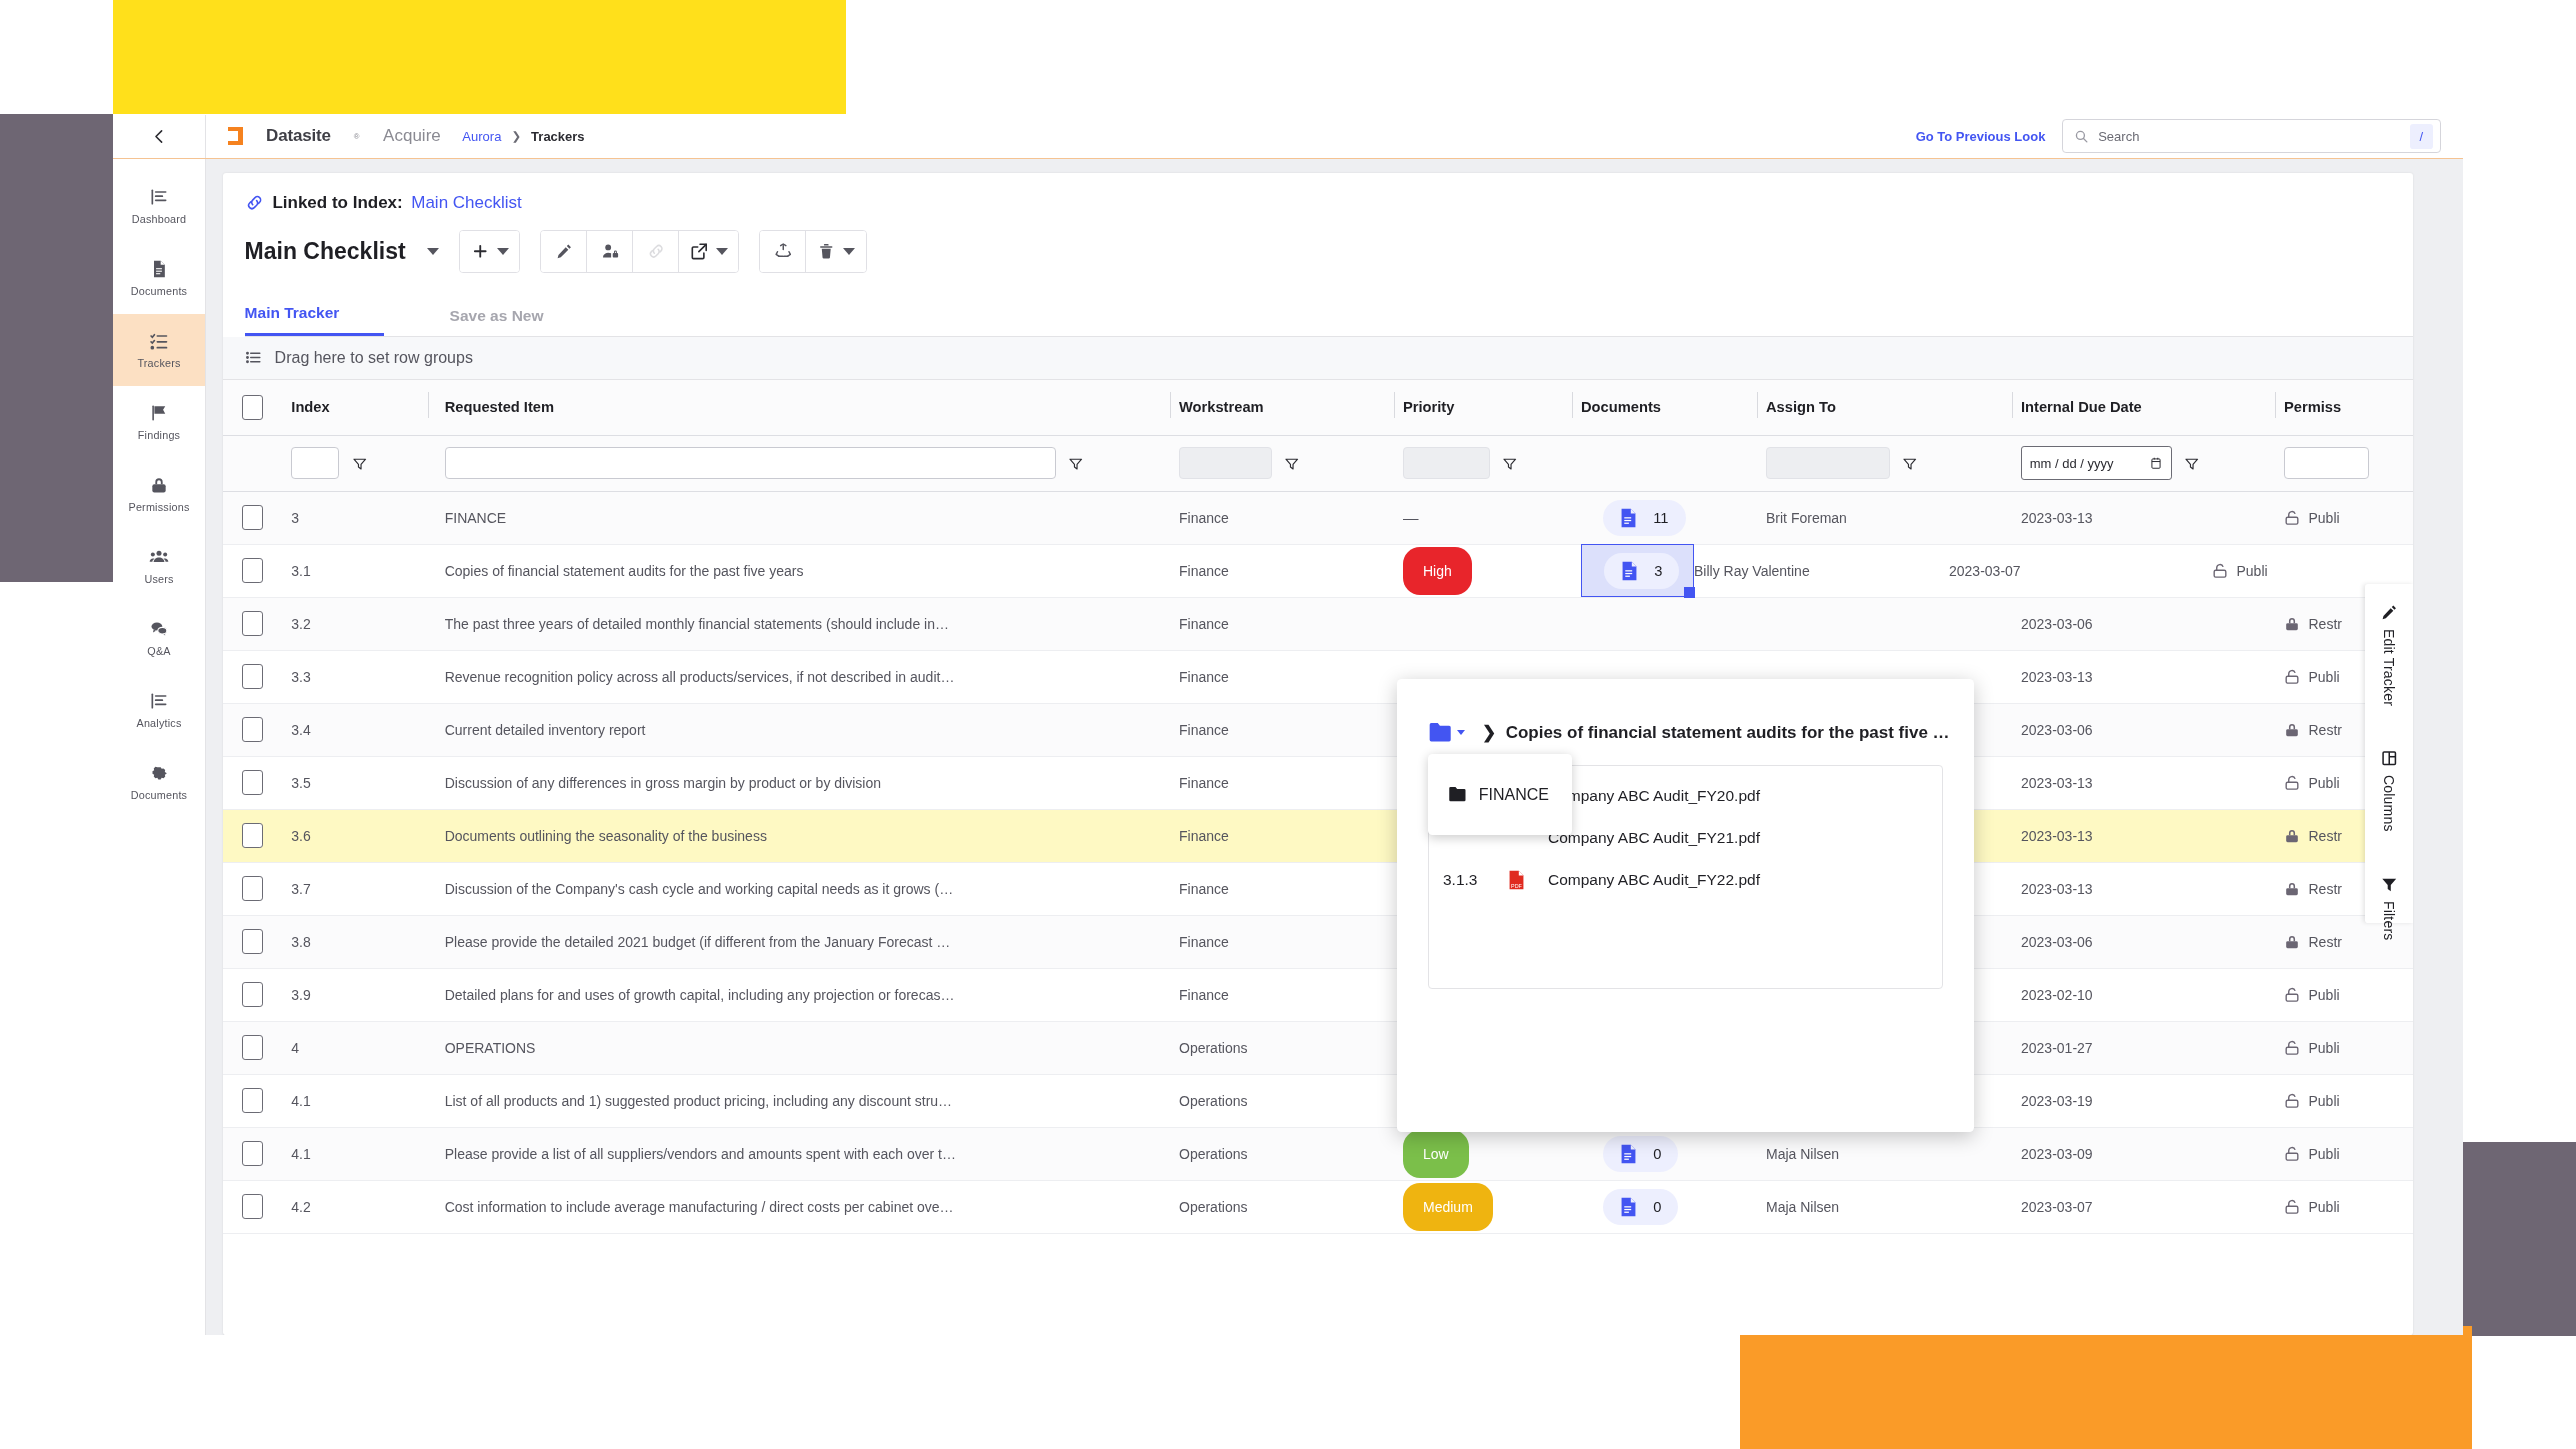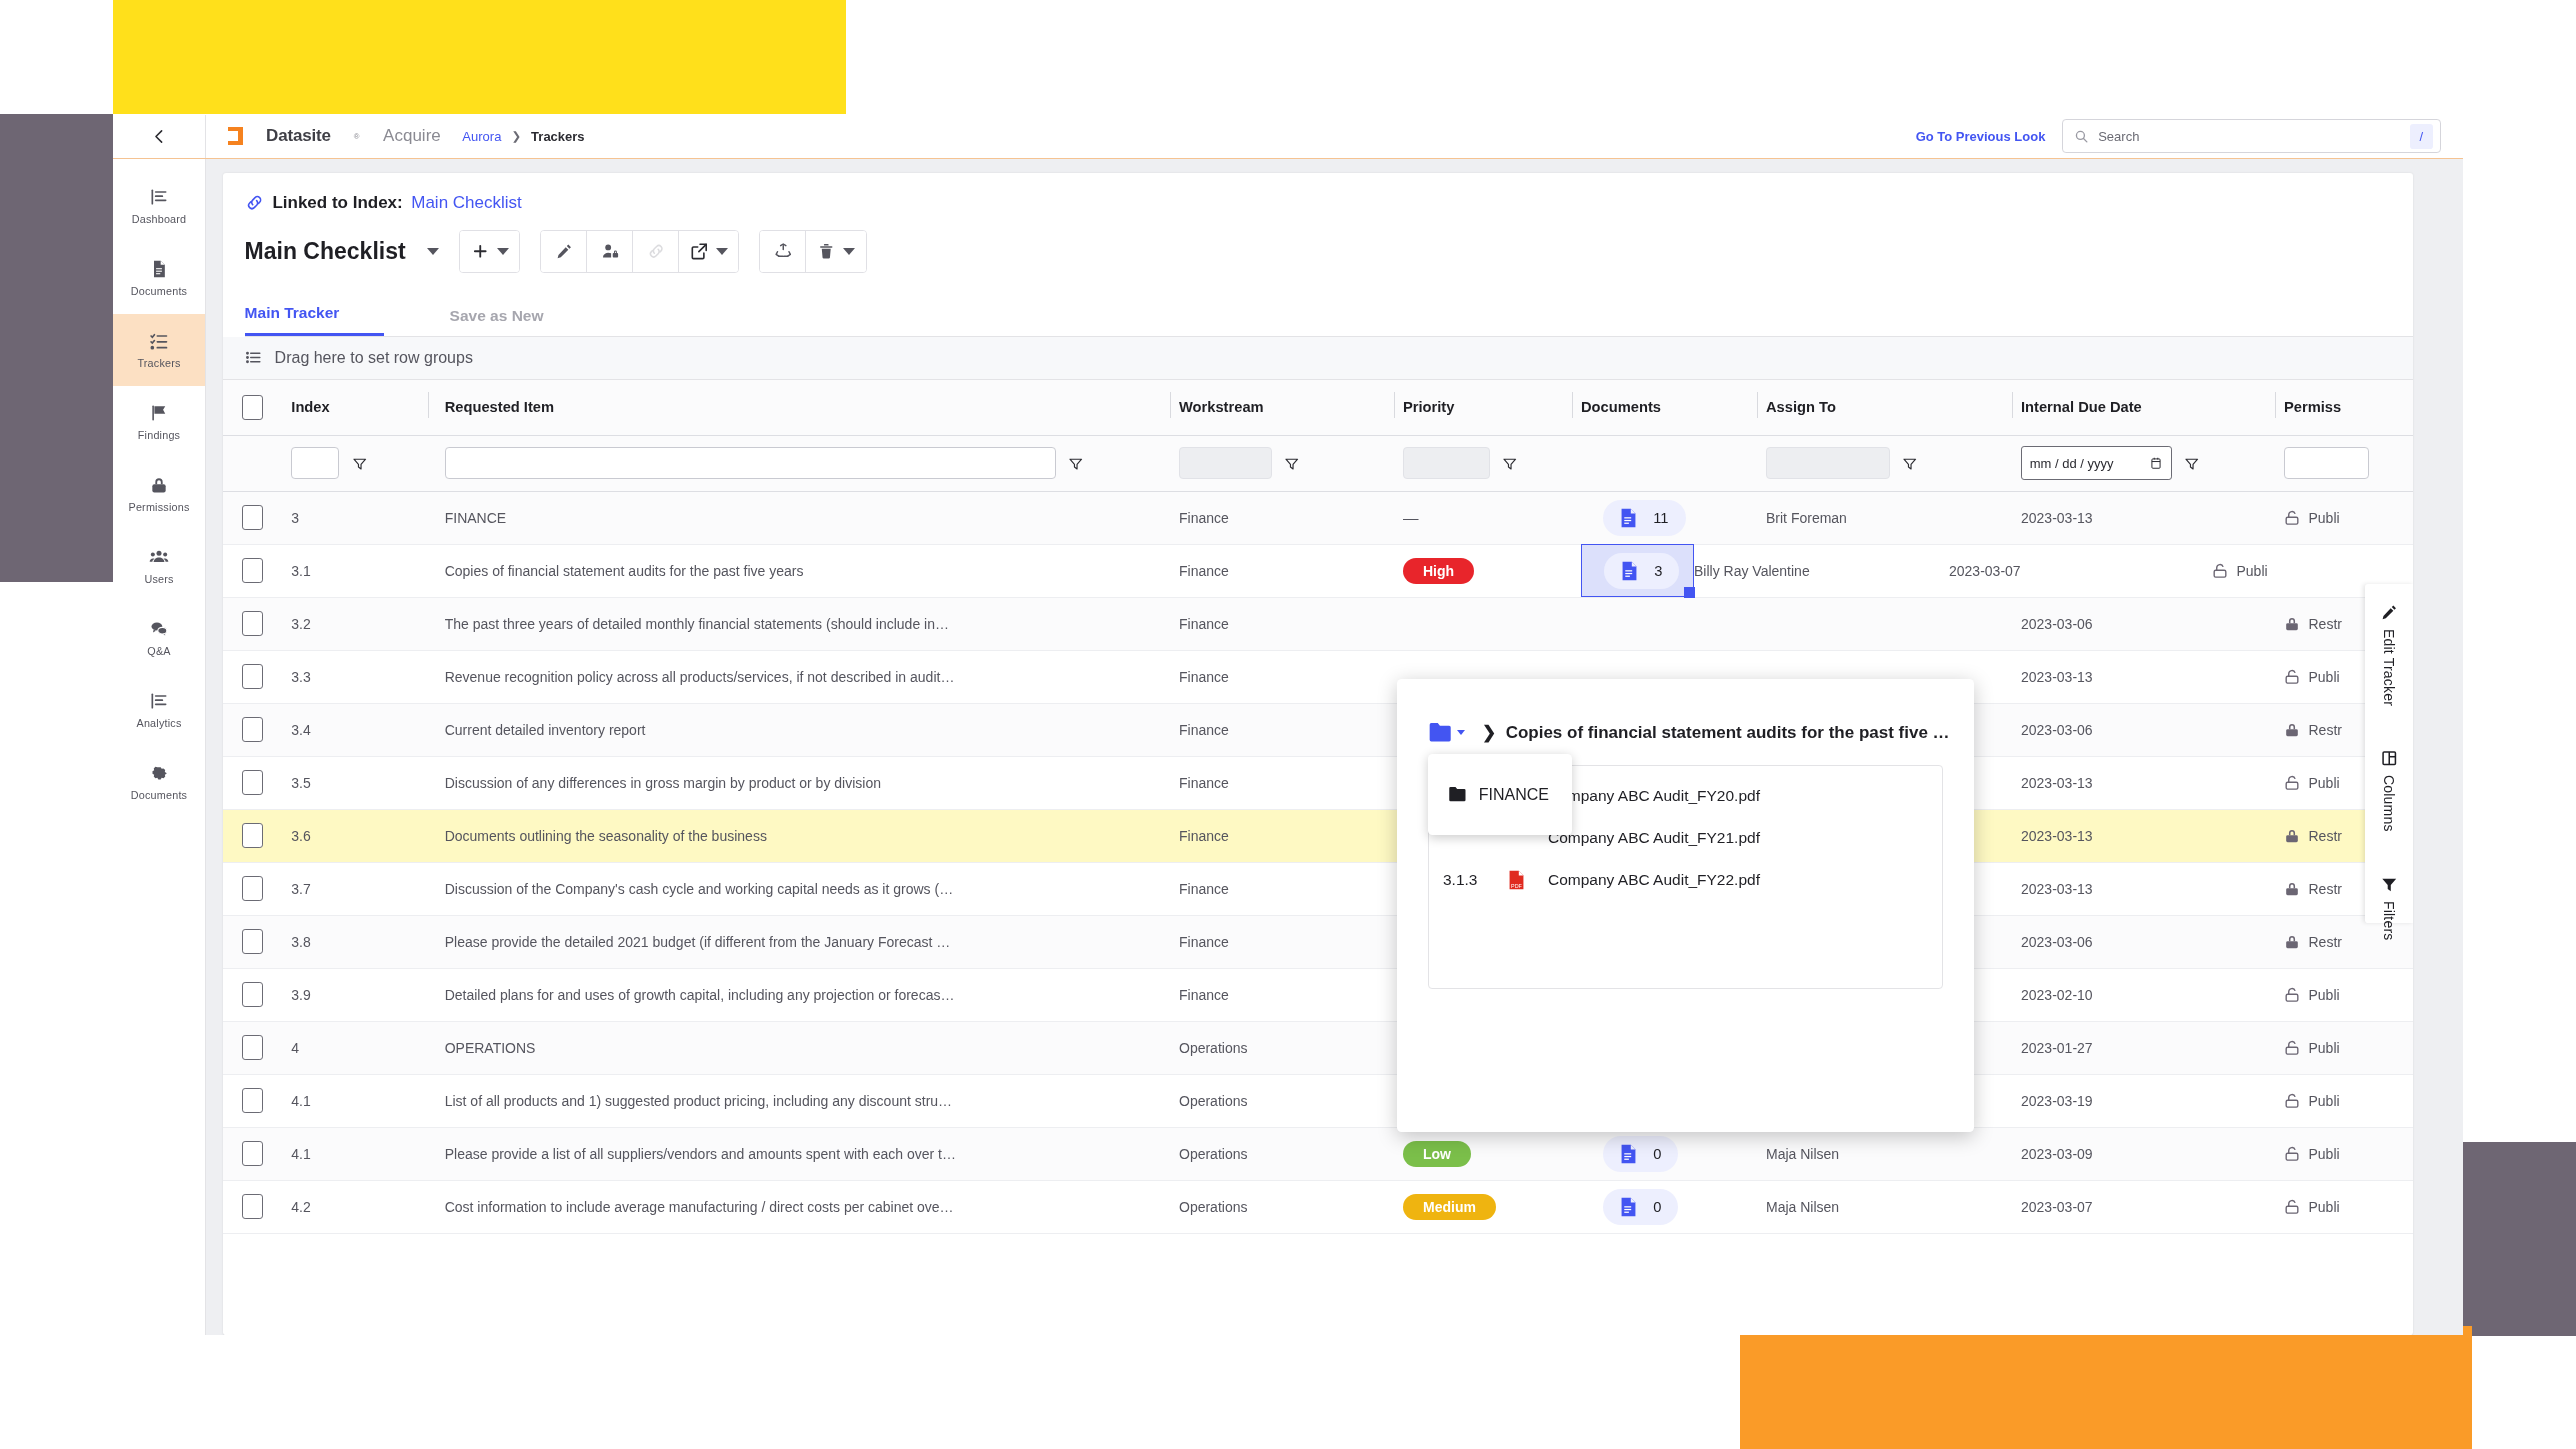--- a/index.html
+++ b/index.html
@@ -111,21 +111,21 @@
   .fi-sm { width:48px; }
   .fi-lg { width:611px; }
   .fi-md { width:87px; }
   .fi-ws { width:93px; }
   .fi-as { width:124px; }
   .fi-perm { width:85px; }
   .fwrap { display:flex; align-items:center; gap:12.4px; }
   .funnel { width:15.5px; height:15.5px; flex:0 0 auto;}
   .datebox { width:151px; height:34px; border:0.8px solid #6B6B74; border-radius:3.1px; background:#fff; display:flex; align-items:center; justify-content:space-between; padding:0 7.7px; font-size:13px; color:#2B2B31; }
 
-  .pill { display:inline-flex; align-items:center; justify-content:center; height:26px; padding:12px 20px; border-radius:17px; color:#fff; font-size:14px; font-weight:bold; }
+  .pill { display:inline-flex; align-items:center; justify-content:center; height:48px; padding:12px 20px; border-radius:17px; color:#fff; font-size:14px; font-weight:normal; }
   .pill.high { background:#E8252B; }
   .pill.medium { background:#EFB410; }
   .pill.low { background:#7BBF4A; }
   .dash { font-size:15.5px; color:#55555E; }
 
   .docbadge { display:inline-flex; align-items:center; gap:7.7px; height:36px; padding:0 17px; border-radius:18px; background:#EDEFFE; }
   .docbadge svg { width:17px; height:20px; }
   .docbadge span { font-size:14.7px; color:#1F1F24;margin-left:9px; }
   .doc-cell-sel { width:185px; height:53px; display:flex; align-items:center; padding-left:21.6px; background:#DCE0FB; border:1.5px solid #4355F2; position:relative; }
   .doc-cell-sel::after { content:""; position:absolute; right:-1.5px; bottom:-1.5px; width:10.8px; height:10.8px; background:#4355F2; }

